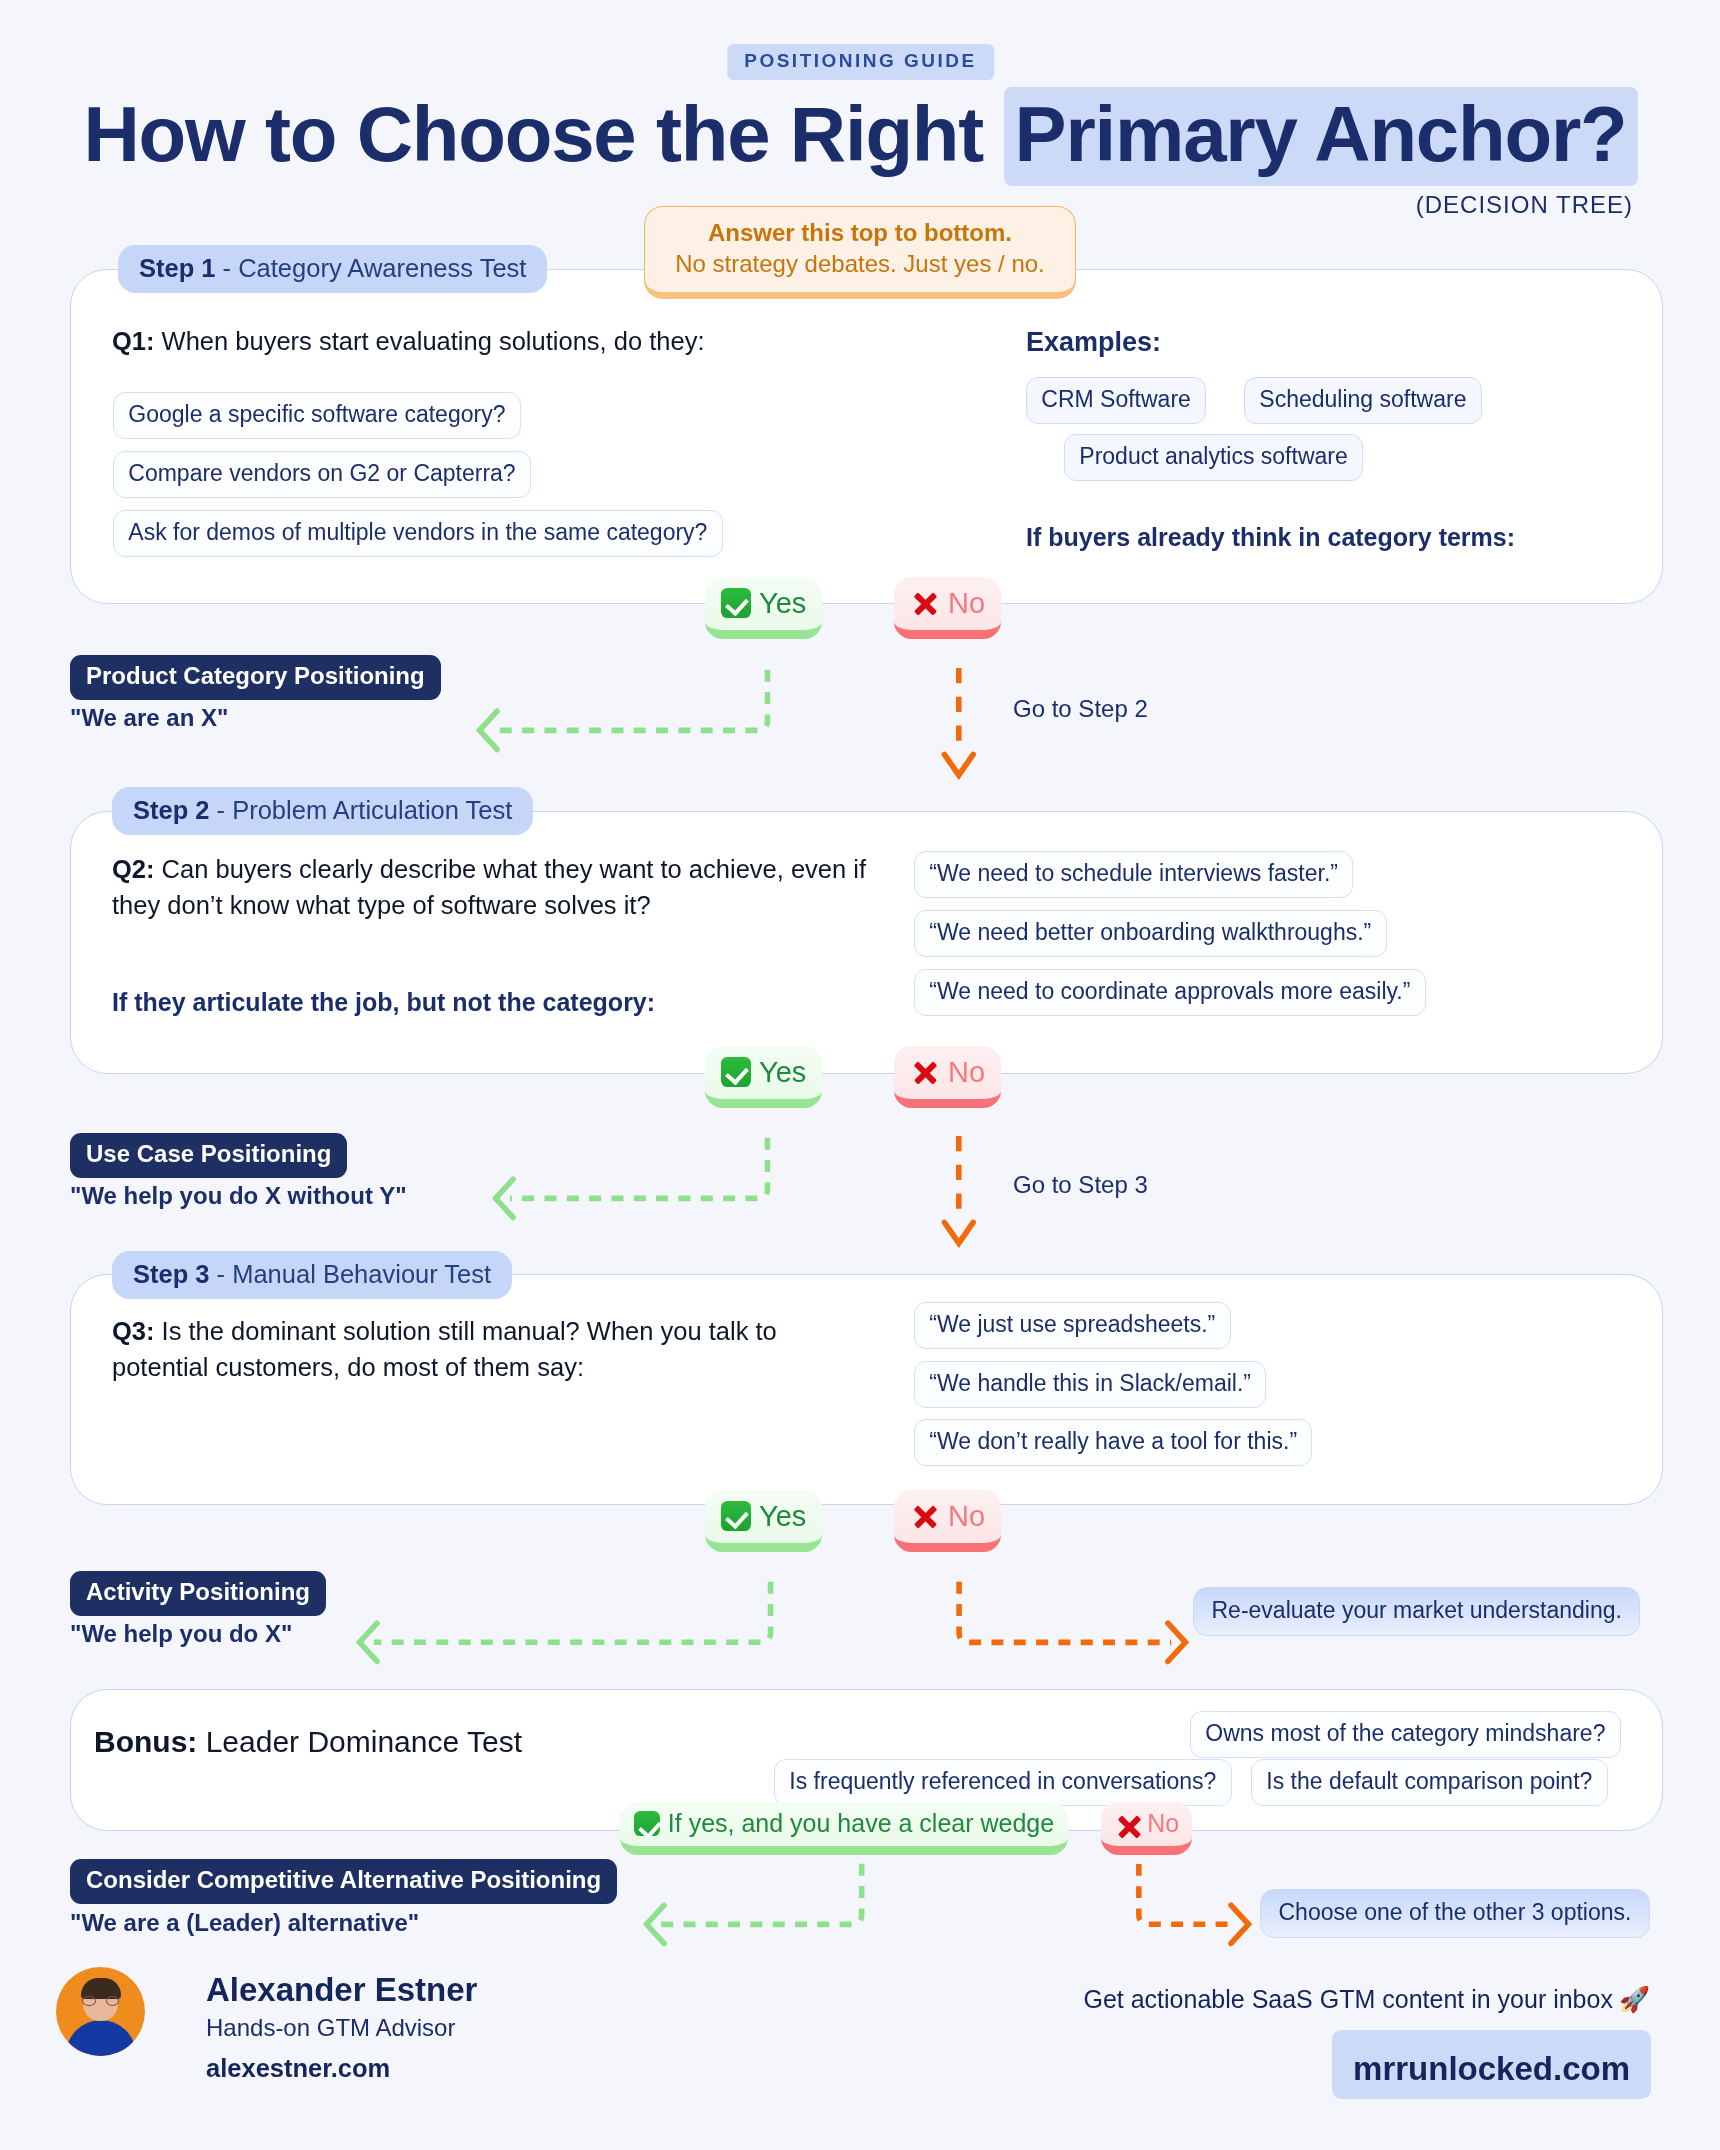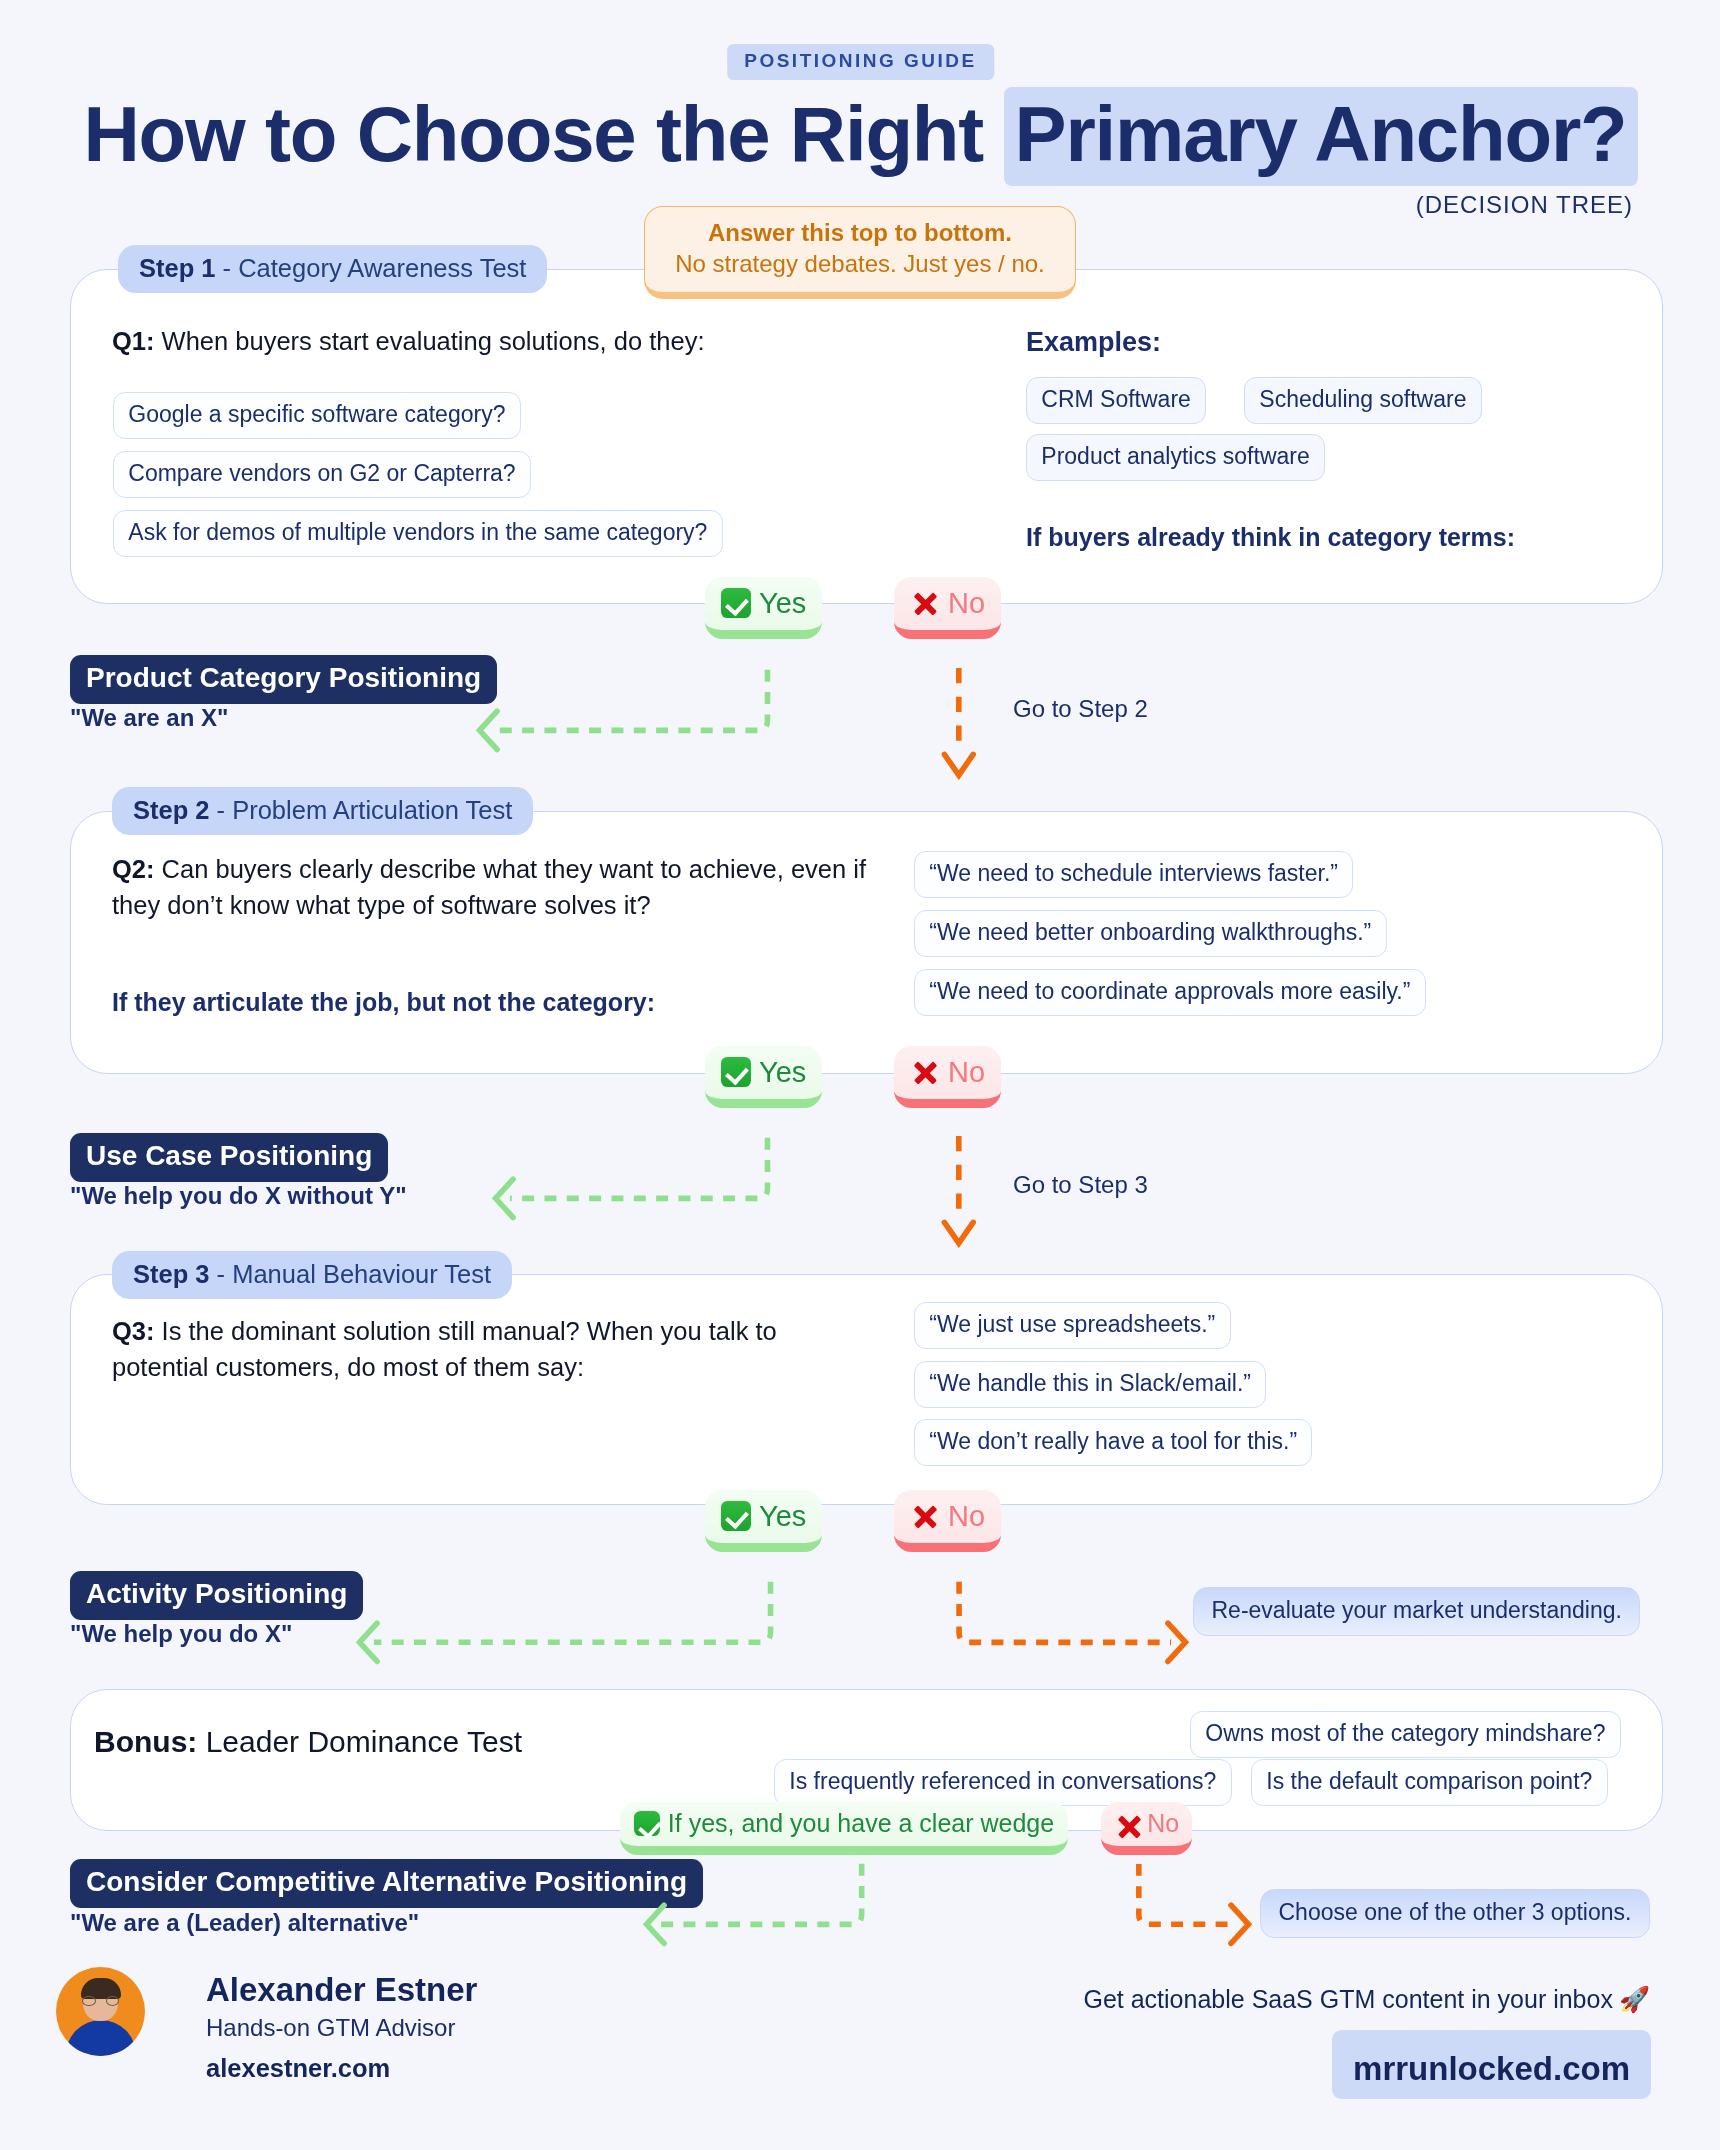--- a/index.html
+++ b/index.html
@@ -110,21 +110,21 @@
     content: ""; position: absolute; left: 2.4px; top: 12.7px;
     width: 27px; height: 5.6px; background: #d80b12; border-radius: 1.6px;
   }
   .xm::before { transform: rotate(45deg); }
   .xm::after  { transform: rotate(-45deg); }
 
   
   .outcome {
     position: absolute; background: #1d2f63; color: #ffffff;
     border-radius: 11px; padding: 7.2px 16px 9.6px;
-    font-size: 28px; font-weight: 700; white-space: nowrap;
+    font-size: 24px; font-weight: 700; white-space: nowrap;
   }
   .quote { position: absolute; font-size: 24px; font-weight: 700; color: #1b2e6b; white-space: nowrap; }
 
   .goto { position: absolute; font-size: 24px; color: #1b2e6b; white-space: nowrap; }
 
   .pill-blue {
     position: absolute; background: linear-gradient(#c8d8fb, #e9effd);
     border: 1.6px solid #c9d8fa; border-radius: 14.3px;
     padding: 8.8px 17.5px 11px; font-size: 23px; color: #1b2e6b; white-space: nowrap;
   }
@@ -193,21 +193,21 @@
     <b>Q1:</b><span> When buyers start evaluating solutions, do they:</span>
   </div>
 
   <div class="chip plain" style="left:113px; top:392px;">Google a specific software category?</div>
   <div class="chip plain" style="left:113px; top:451px;">Compare vendors on G2 or Capterra?</div>
   <div class="chip plain" style="left:113px; top:510px;">Ask for demos of multiple vendors in the same category?</div>
 
   <div class="examples-h" style="left:1026px; top:327px;">Examples:</div>
   <div class="chip" style="left:1026px; top:377px;">CRM Software</div>
   <div class="chip" style="left:1244px; top:377px;">Scheduling software</div>
-  <div class="chip" style="left:1026px; top:434px;">Product analytics software</div>
+  <div class="chip" style="left:1064px; top:434px;">Product analytics software</div>
   <div class="bold-note" style="left:1026px; top:523px;">If buyers already think in category terms:</div>
 
   <div class="badge yes" style="left:705px; top:577px;">
     <span class="ck"></span>
     <span>Yes</span>
   </div>
   <div class="badge no" style="left:894px; top:577px;">
     <span class="xm"></span>
     <span>No</span>
   </div>

